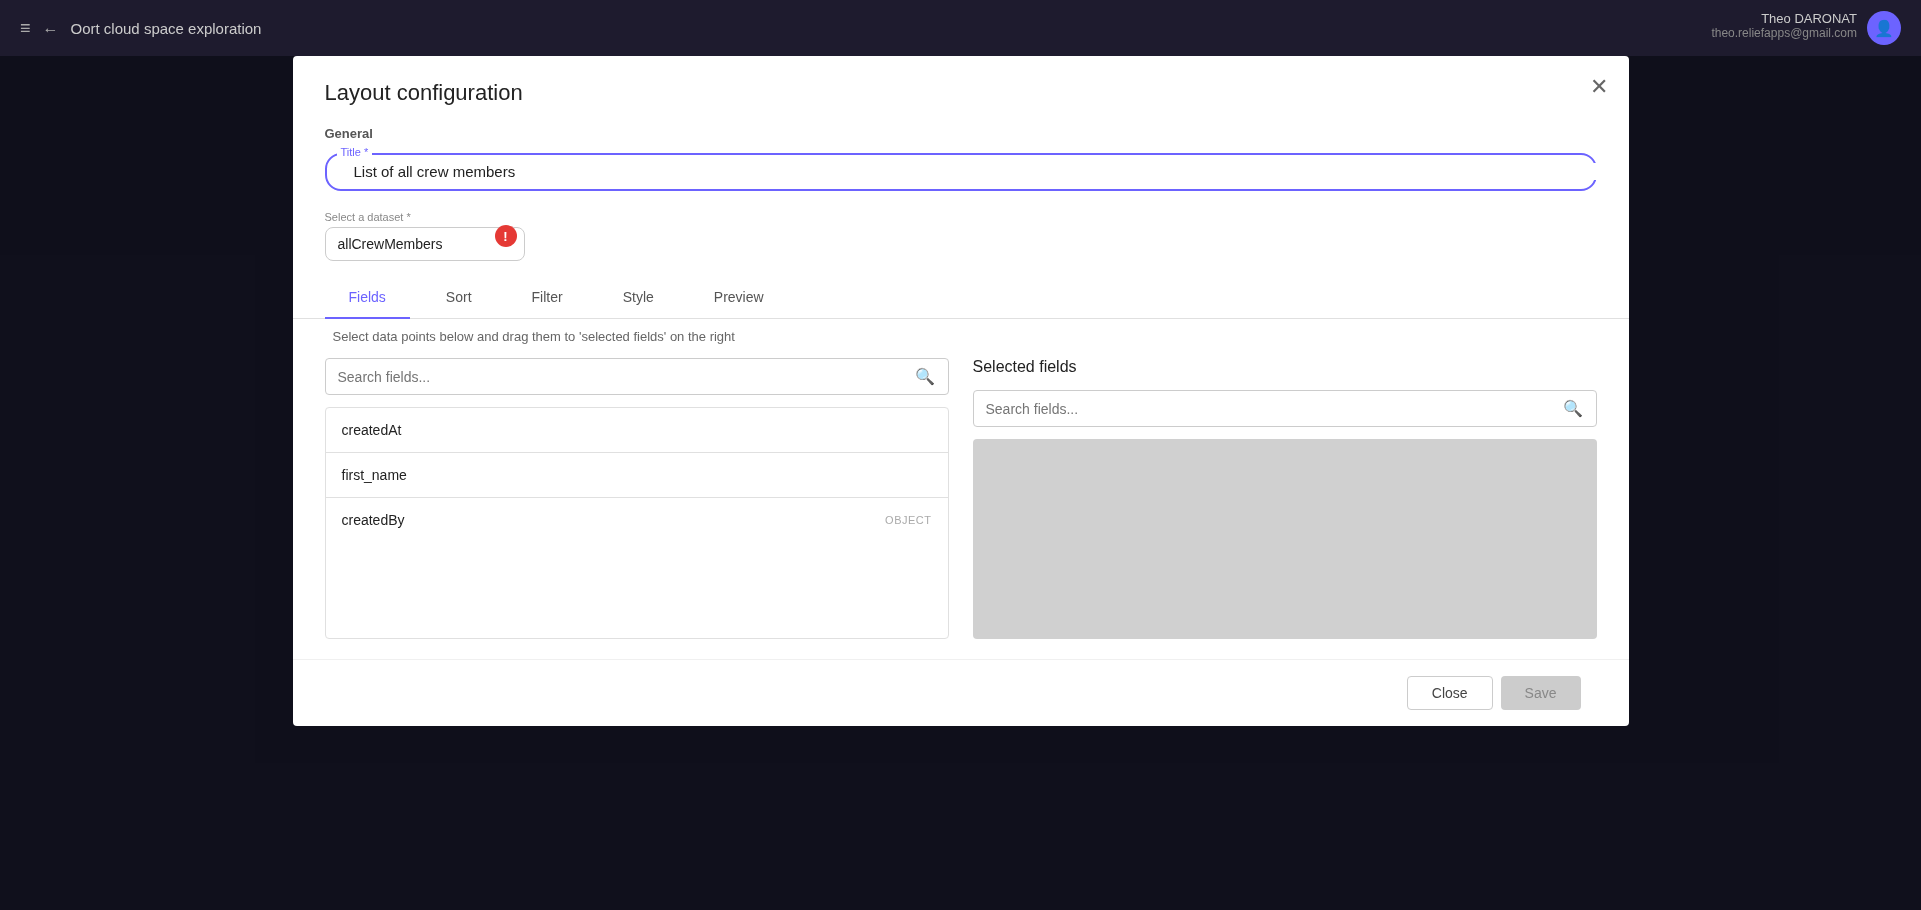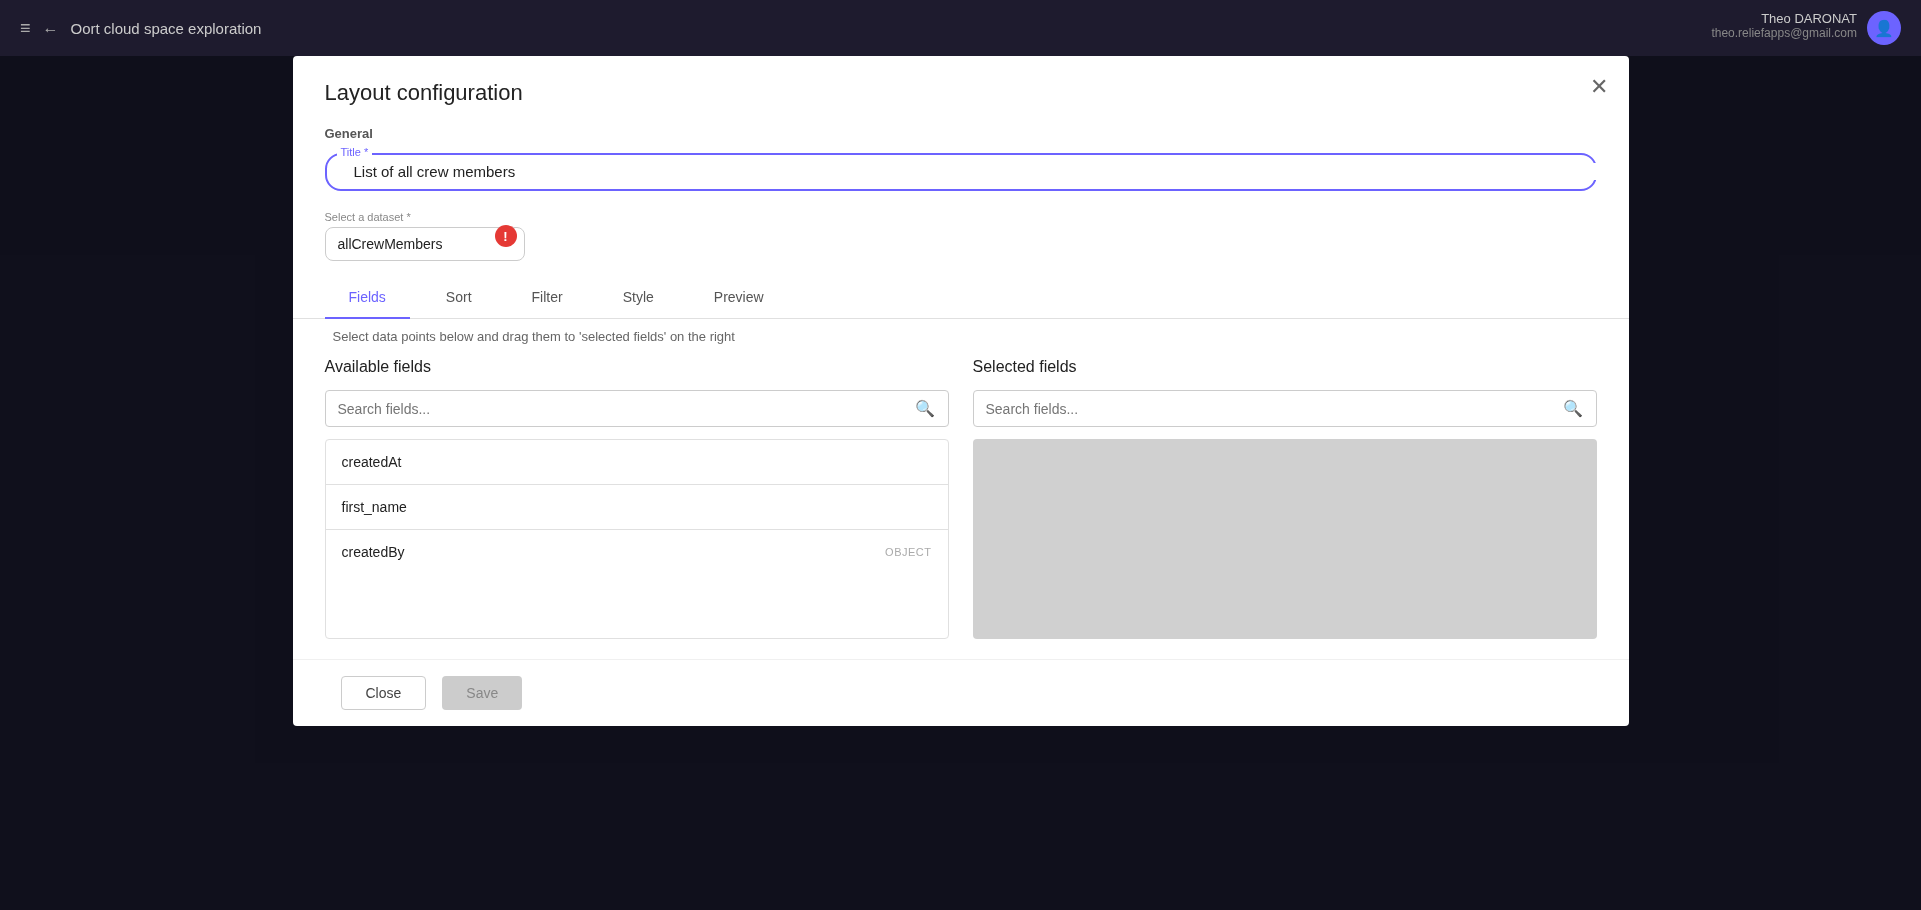--- a/index.html
+++ b/index.html
@@ -311,21 +311,22 @@
     .selected-fields-area {
       background: #d0d0d0;
       border-radius: 4px;
       flex: 1;
       min-height: 200px;
     }
 
     .modal-footer {
       padding: 16px 48px;
       display: flex;
-      gap: 16px;
+      justify-content: flex-end;
+      gap: 8px;
       border-top: 1px solid #f0f0f0;
     }
 
     .btn-close {
       padding: 8px 24px;
       border: 1px solid #ccc;
       border-radius: 4px;
       background: white;
       font-size: 14px;
       color: #444;
@@ -404,21 +405,20 @@
         <div class="tab">Style</div>
         <div class="tab">Preview</div>
       </div>
 
       <div class="hint-text">Select data points below and drag them to 'selected fields' on the right</div>
 
       <div class="fields-section">
         <div class="fields-columns">
 
           <div class="fields-column">
-            <div class="fields-column-title">Available fields</div>
             <div class="search-box">
               <input type="text" placeholder="Search fields..." style="">
               <span class="search-icon">🔍</span>
             </div>
             <div class="field-list">
               <div class="field-item">
                 <span>createdAt</span>
                 <span class="field-tag"></span>
               </div>
               <div class="field-item">

